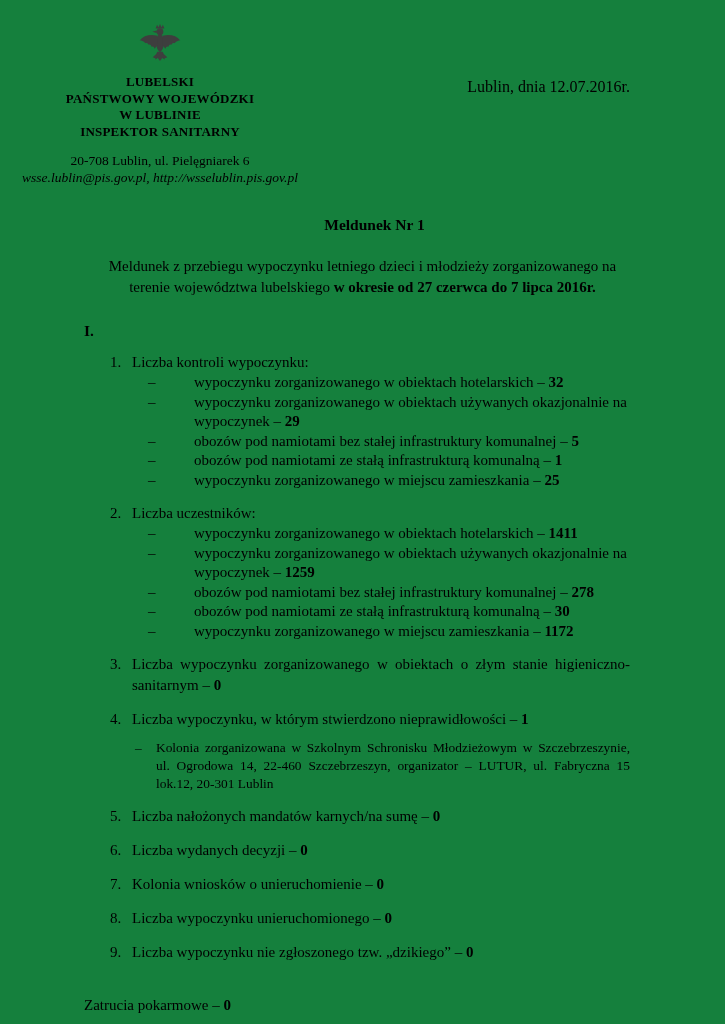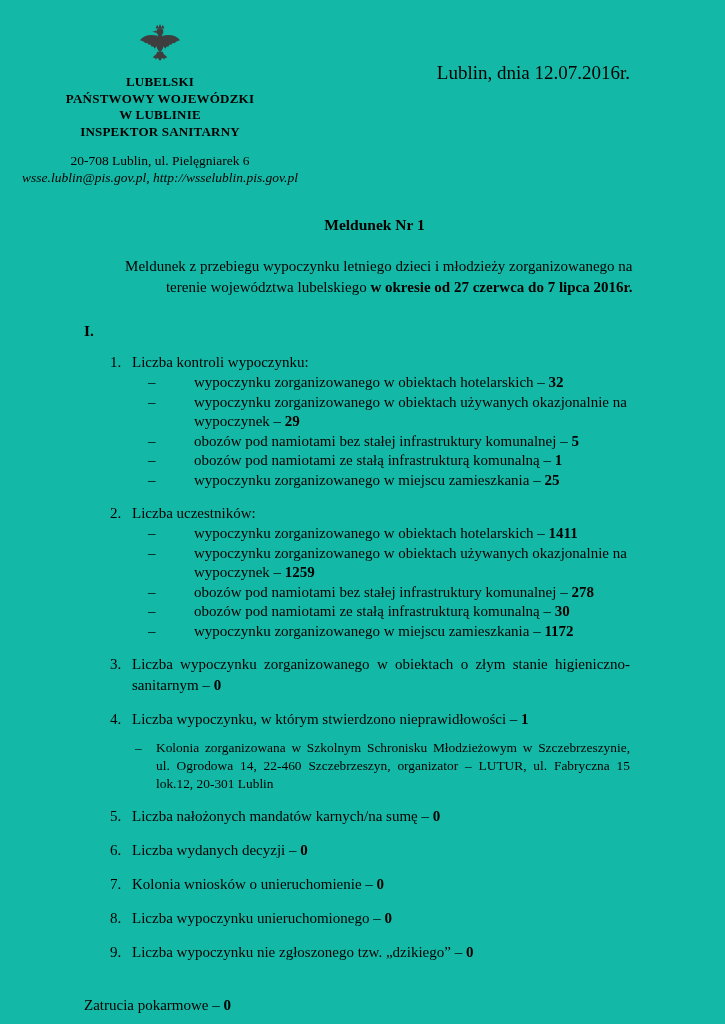--- a/index.html
+++ b/index.html
@@ -1,35 +1,35 @@
 <!DOCTYPE html>
 <html lang="pl"><head>
 <meta charset="utf-8">
 <style>
   html, body { margin:0; padding:0; background:#ffffff; }
   .page {
     position:relative;
     width:725px; height:1024px;
-    background:#14b8a6;
+    background:#15803d;
     color:#000;
     font-family:"Liberation Serif", serif;
     overflow:hidden;
     box-sizing:border-box;
   }
   
   .letterhead { display:flex; justify-content:space-between; align-items:flex-start; padding:22px 95px 0 60px; }
   .org-block { width:200px; text-align:center; }
   .emblem { width:44px; height:48px; margin:0 auto 4px; }
   .org-line { font-weight:bold; font-size:13px; line-height:16.5px; letter-spacing:0.2px; }
-  .date-line { font-size:19px; margin-top:40px; white-space:nowrap; }
+  .date-line { font-size:16px; margin-top:56px; white-space:nowrap; }
   .address-block { margin:13px 0 0 10px; width:300px; text-align:center; font-size:13.5px; line-height:16.5px; }
   .address-web { font-style:italic; }
   
   .doc-title { text-align:center; font-size:15.5px; font-weight:bold; margin:30px 0 8px 0;padding-left:24px; }
-  .intro { text-align:right; font-size:15px; line-height:21px; margin:22px auto 0; width:540px; }
+  .intro { text-align:center; font-size:15px; line-height:21px; margin:22px auto 0; width:540px; }
   
   .content { padding:0 95px 0 84px; font-size:15px; }
   .section-head { display:flex; font-weight:bold; font-size:15.5px; margin-top:22px; line-height:21px; }
   .section-numeral { width:21px; flex:none; }
   .num-item { margin:11px 0 0 26px; line-height:21px; }
   .item-head { display:flex; }
   .item-num { width:22px; flex:none; }
   .item-body { flex:1; }
   .justify { text-align:justify;font-family:Liberation Serif, serif; }
   .bullets { margin-left:38px; }

